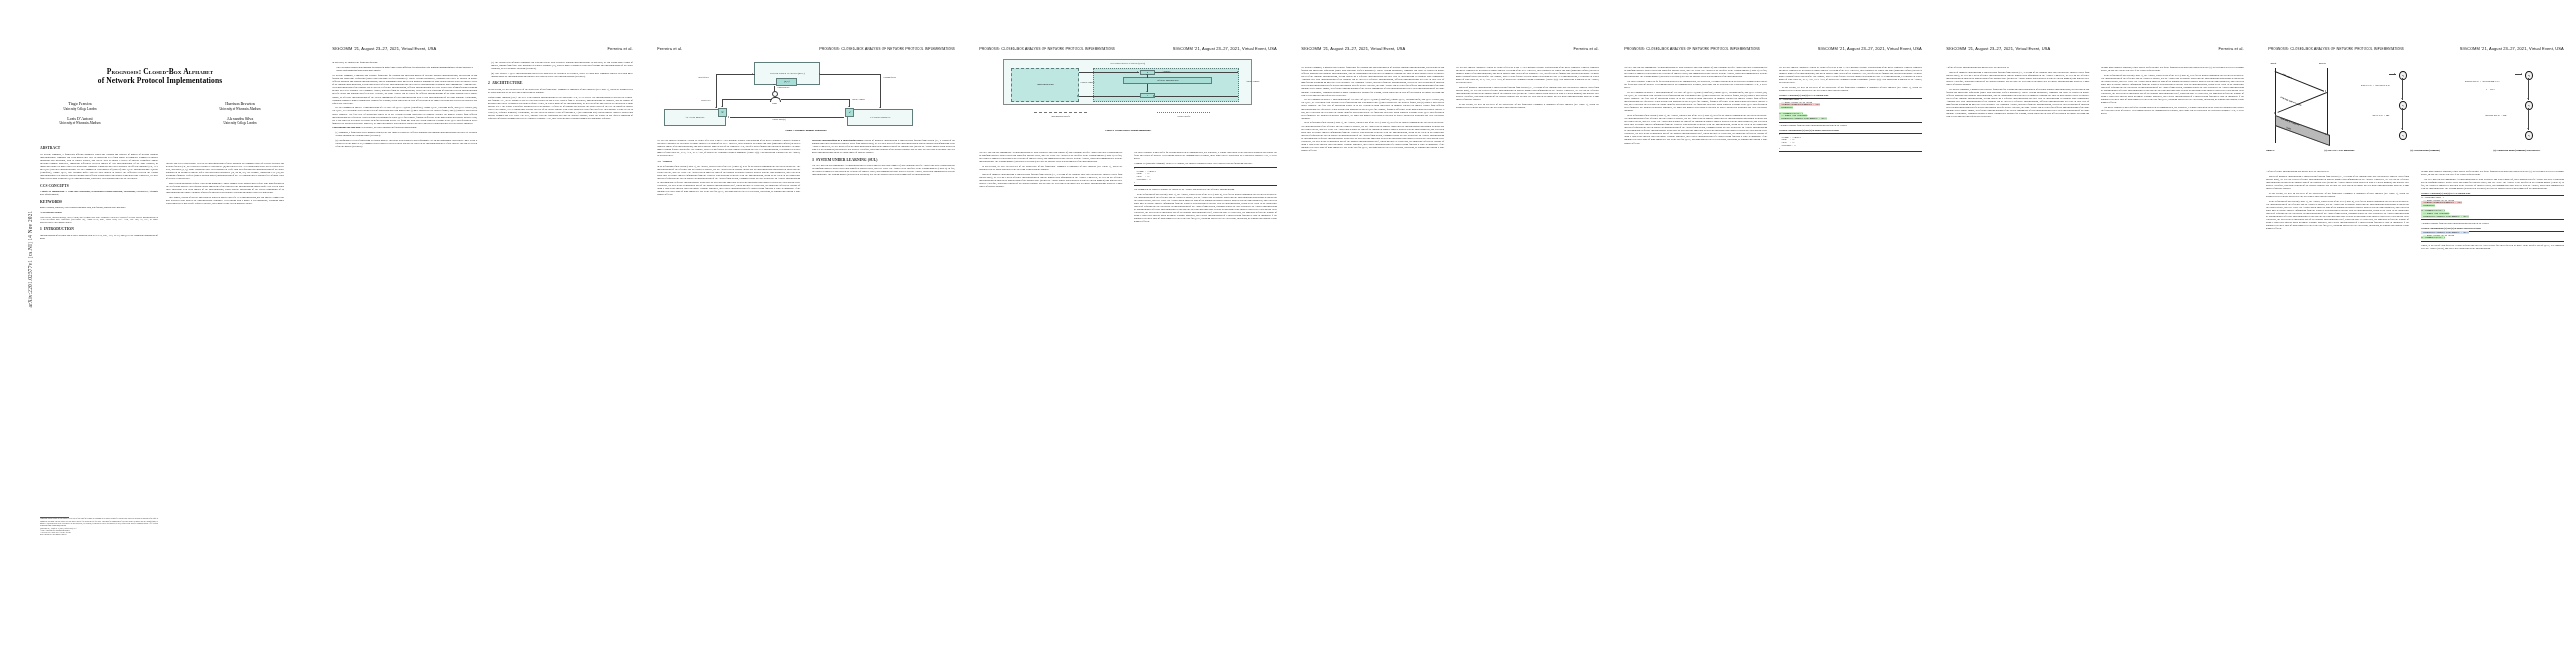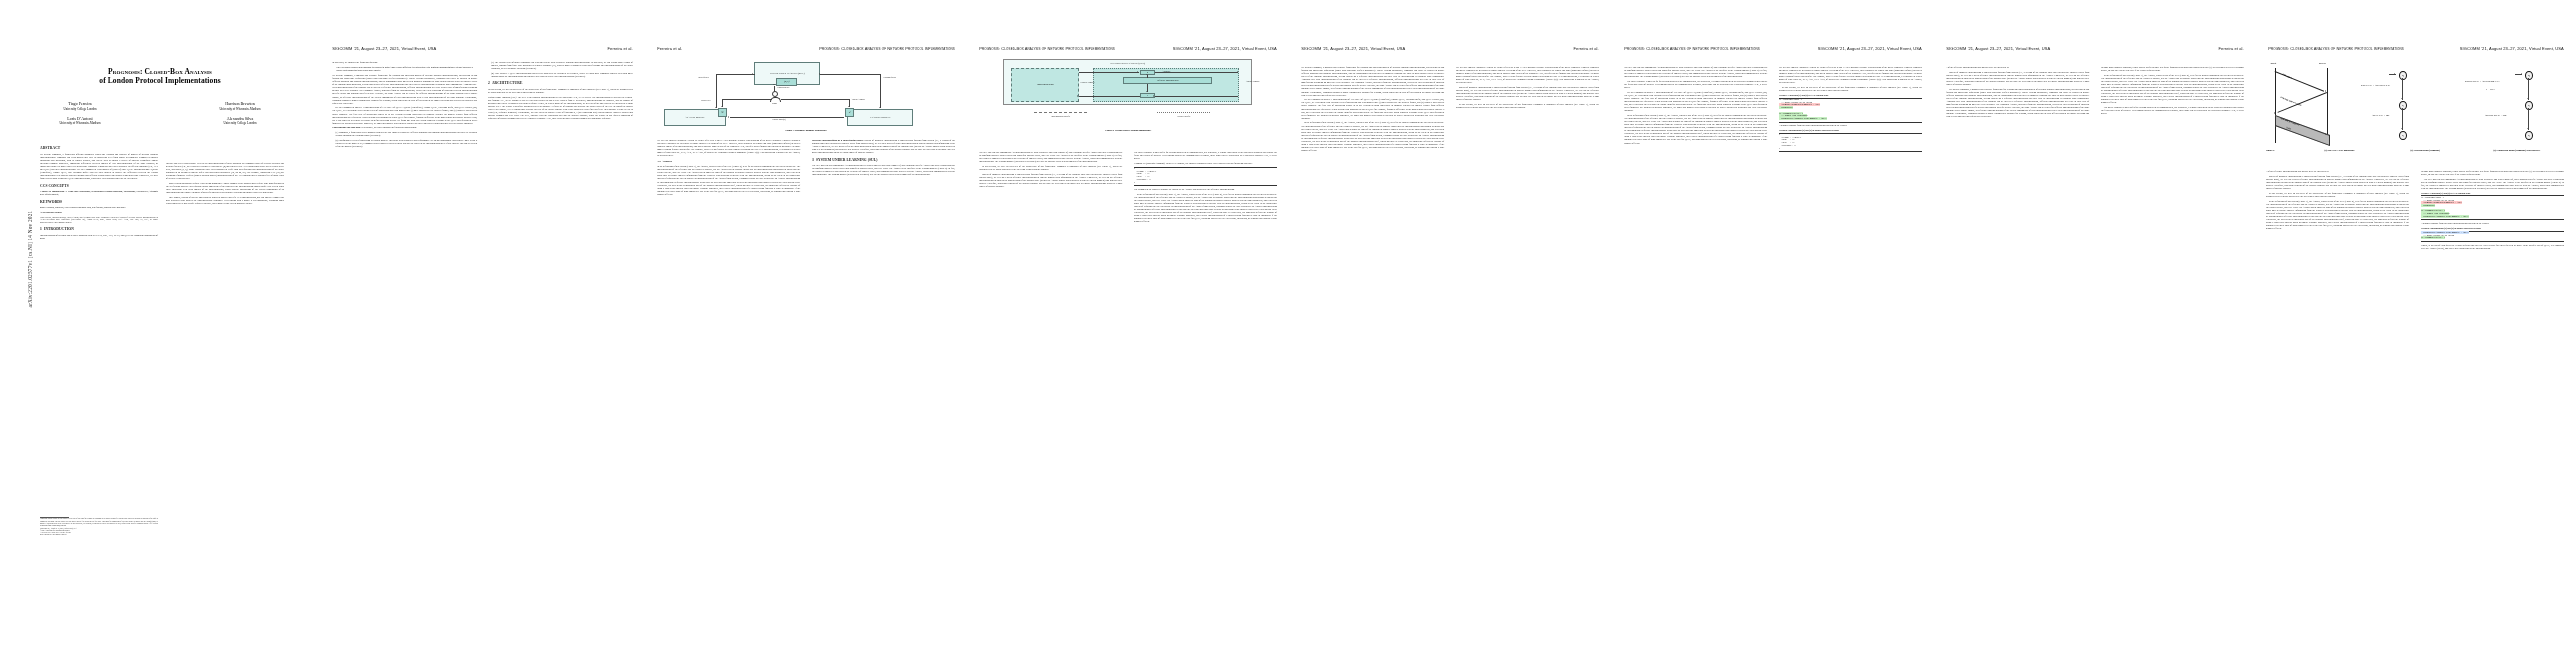--- a/index.html
+++ b/index.html
@@ -105,22 +105,22 @@
 </head>
 <body>
 
 <div class="sheet">
 
 <div class="page pg1">
 
   <div class="spine">arXiv:2201.02577v1  [cs.NI]  14 Nov 2021</div>
 
   <div class="title">
-    <div class="t1"><span class="sc">Prognosis: Closed-Box Analysis</span></div>
-    <div class="t1"><span>of London Protocol Implementations</span></div>
+    <div class="t1"><span class="sc">Prognosis: Closed-Box Alphabet</span></div>
+    <div class="t1"><span>of Network Protocol Implementations</span></div>
   </div>
 
   <div class="authors">
     <div class="arow">
       <div class="acell">
         <div class="aname">Tiago Ferreira</div>
         <div class="aaff">University College London</div>
       </div>
       <div class="acell">
         <div class="aname">Harrison Brewton</div>

